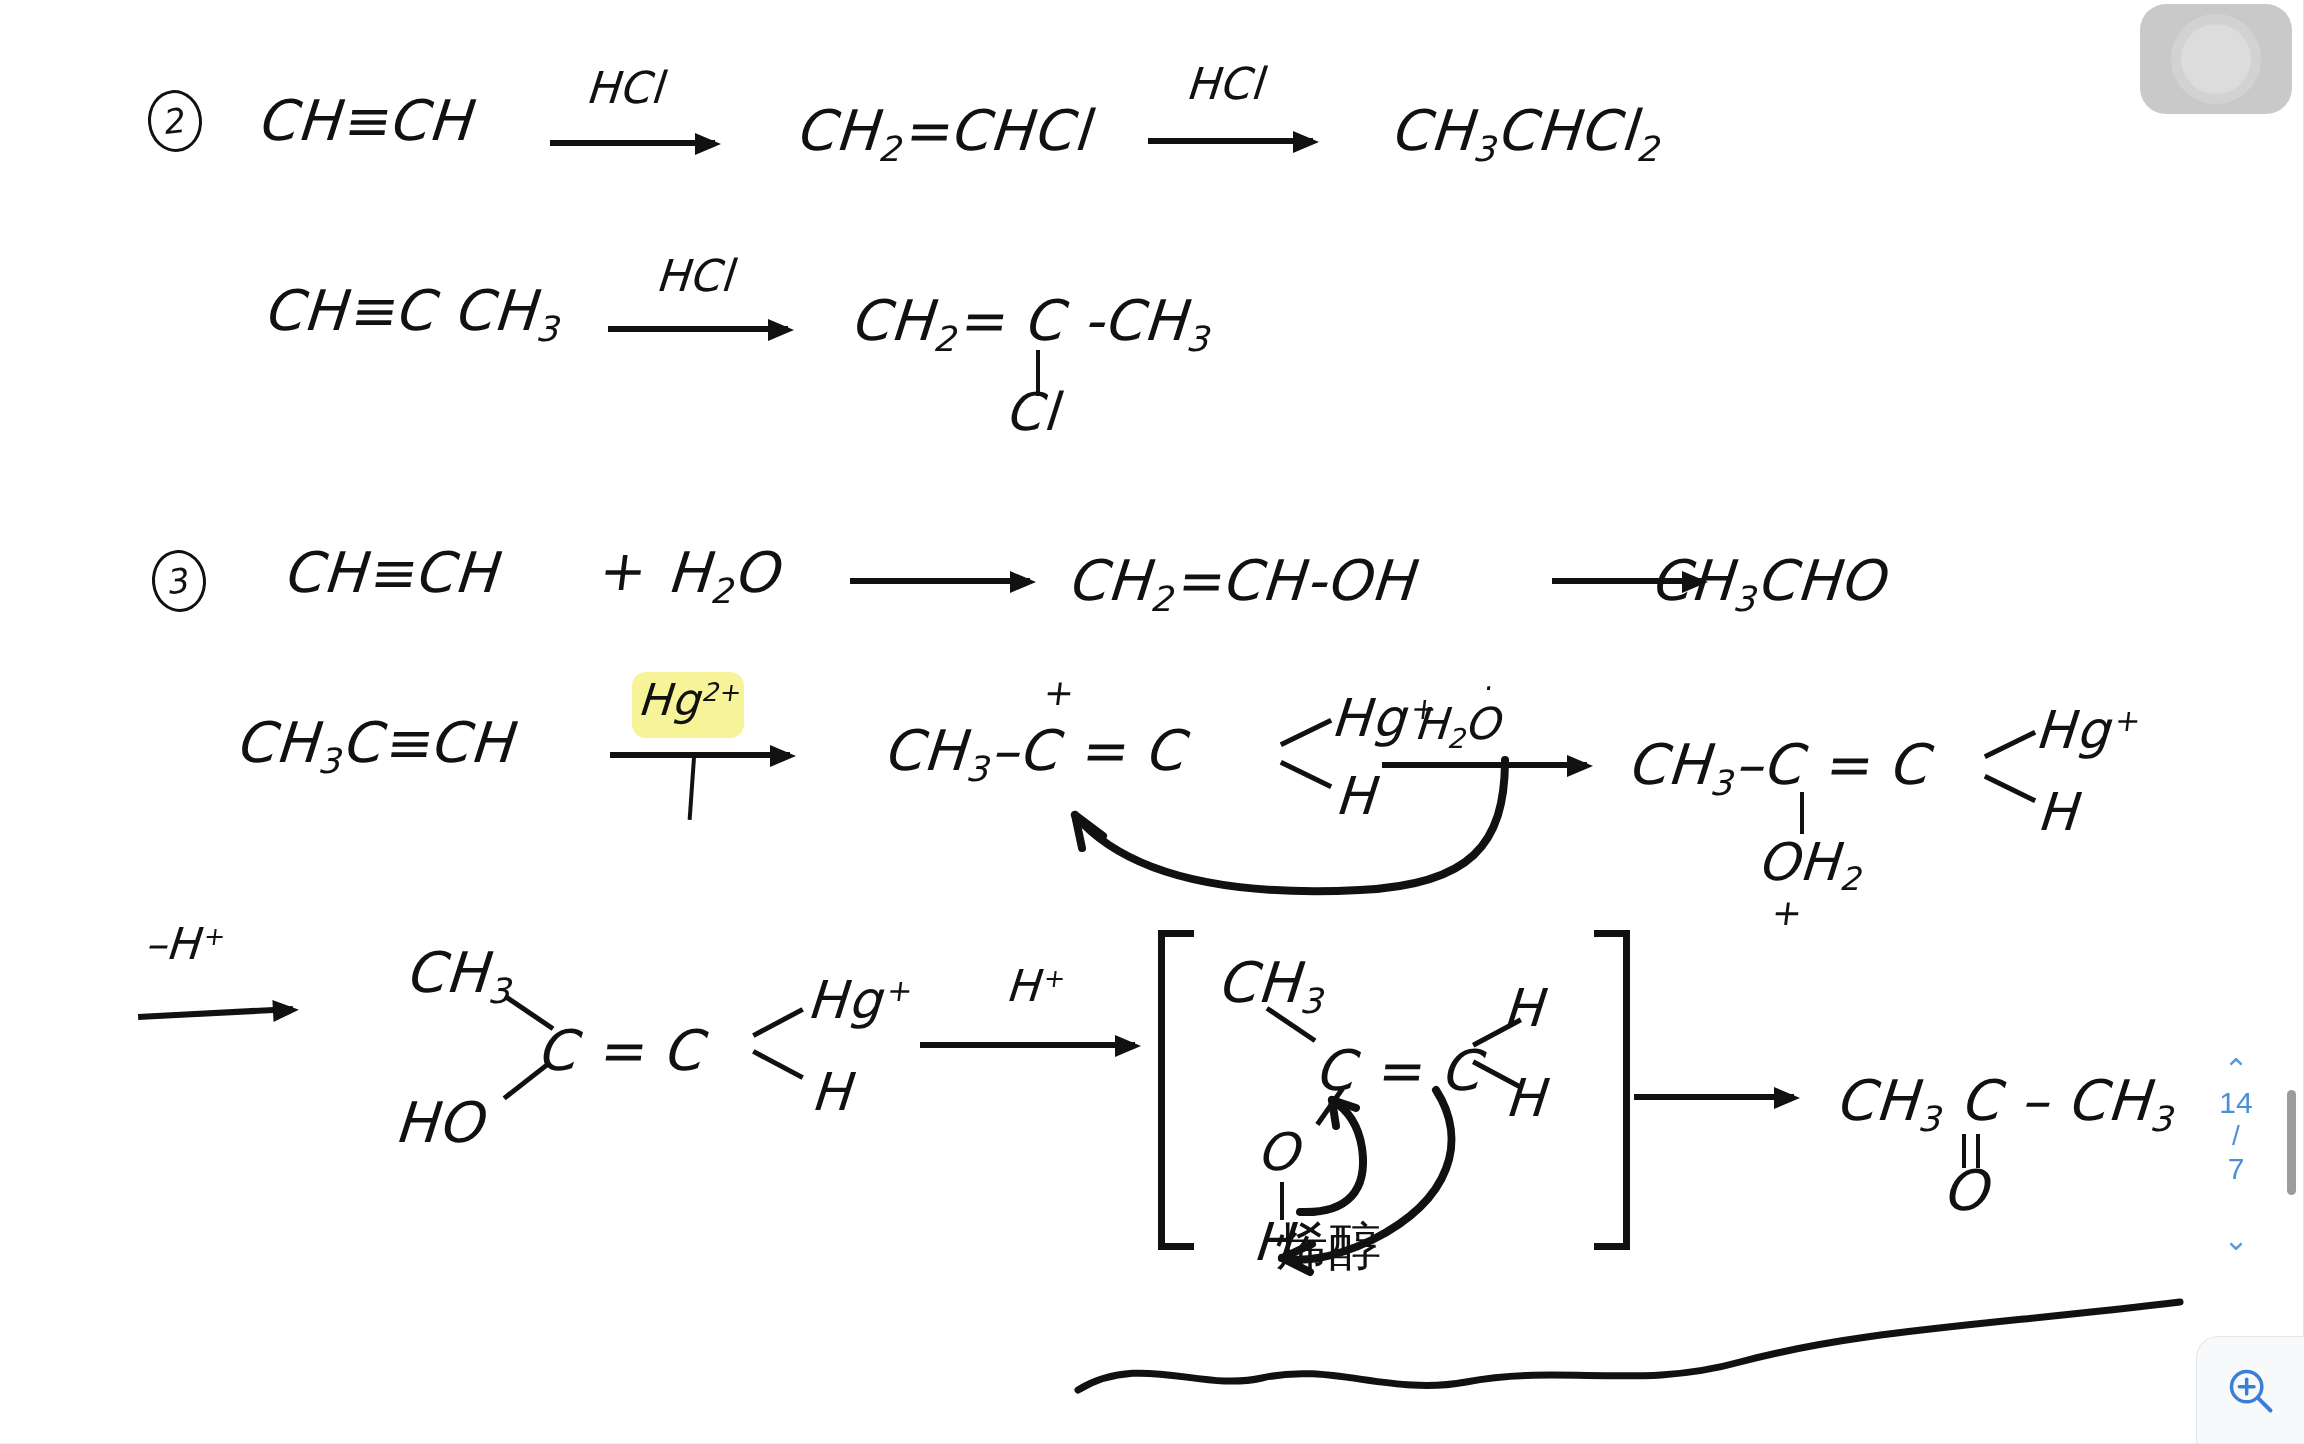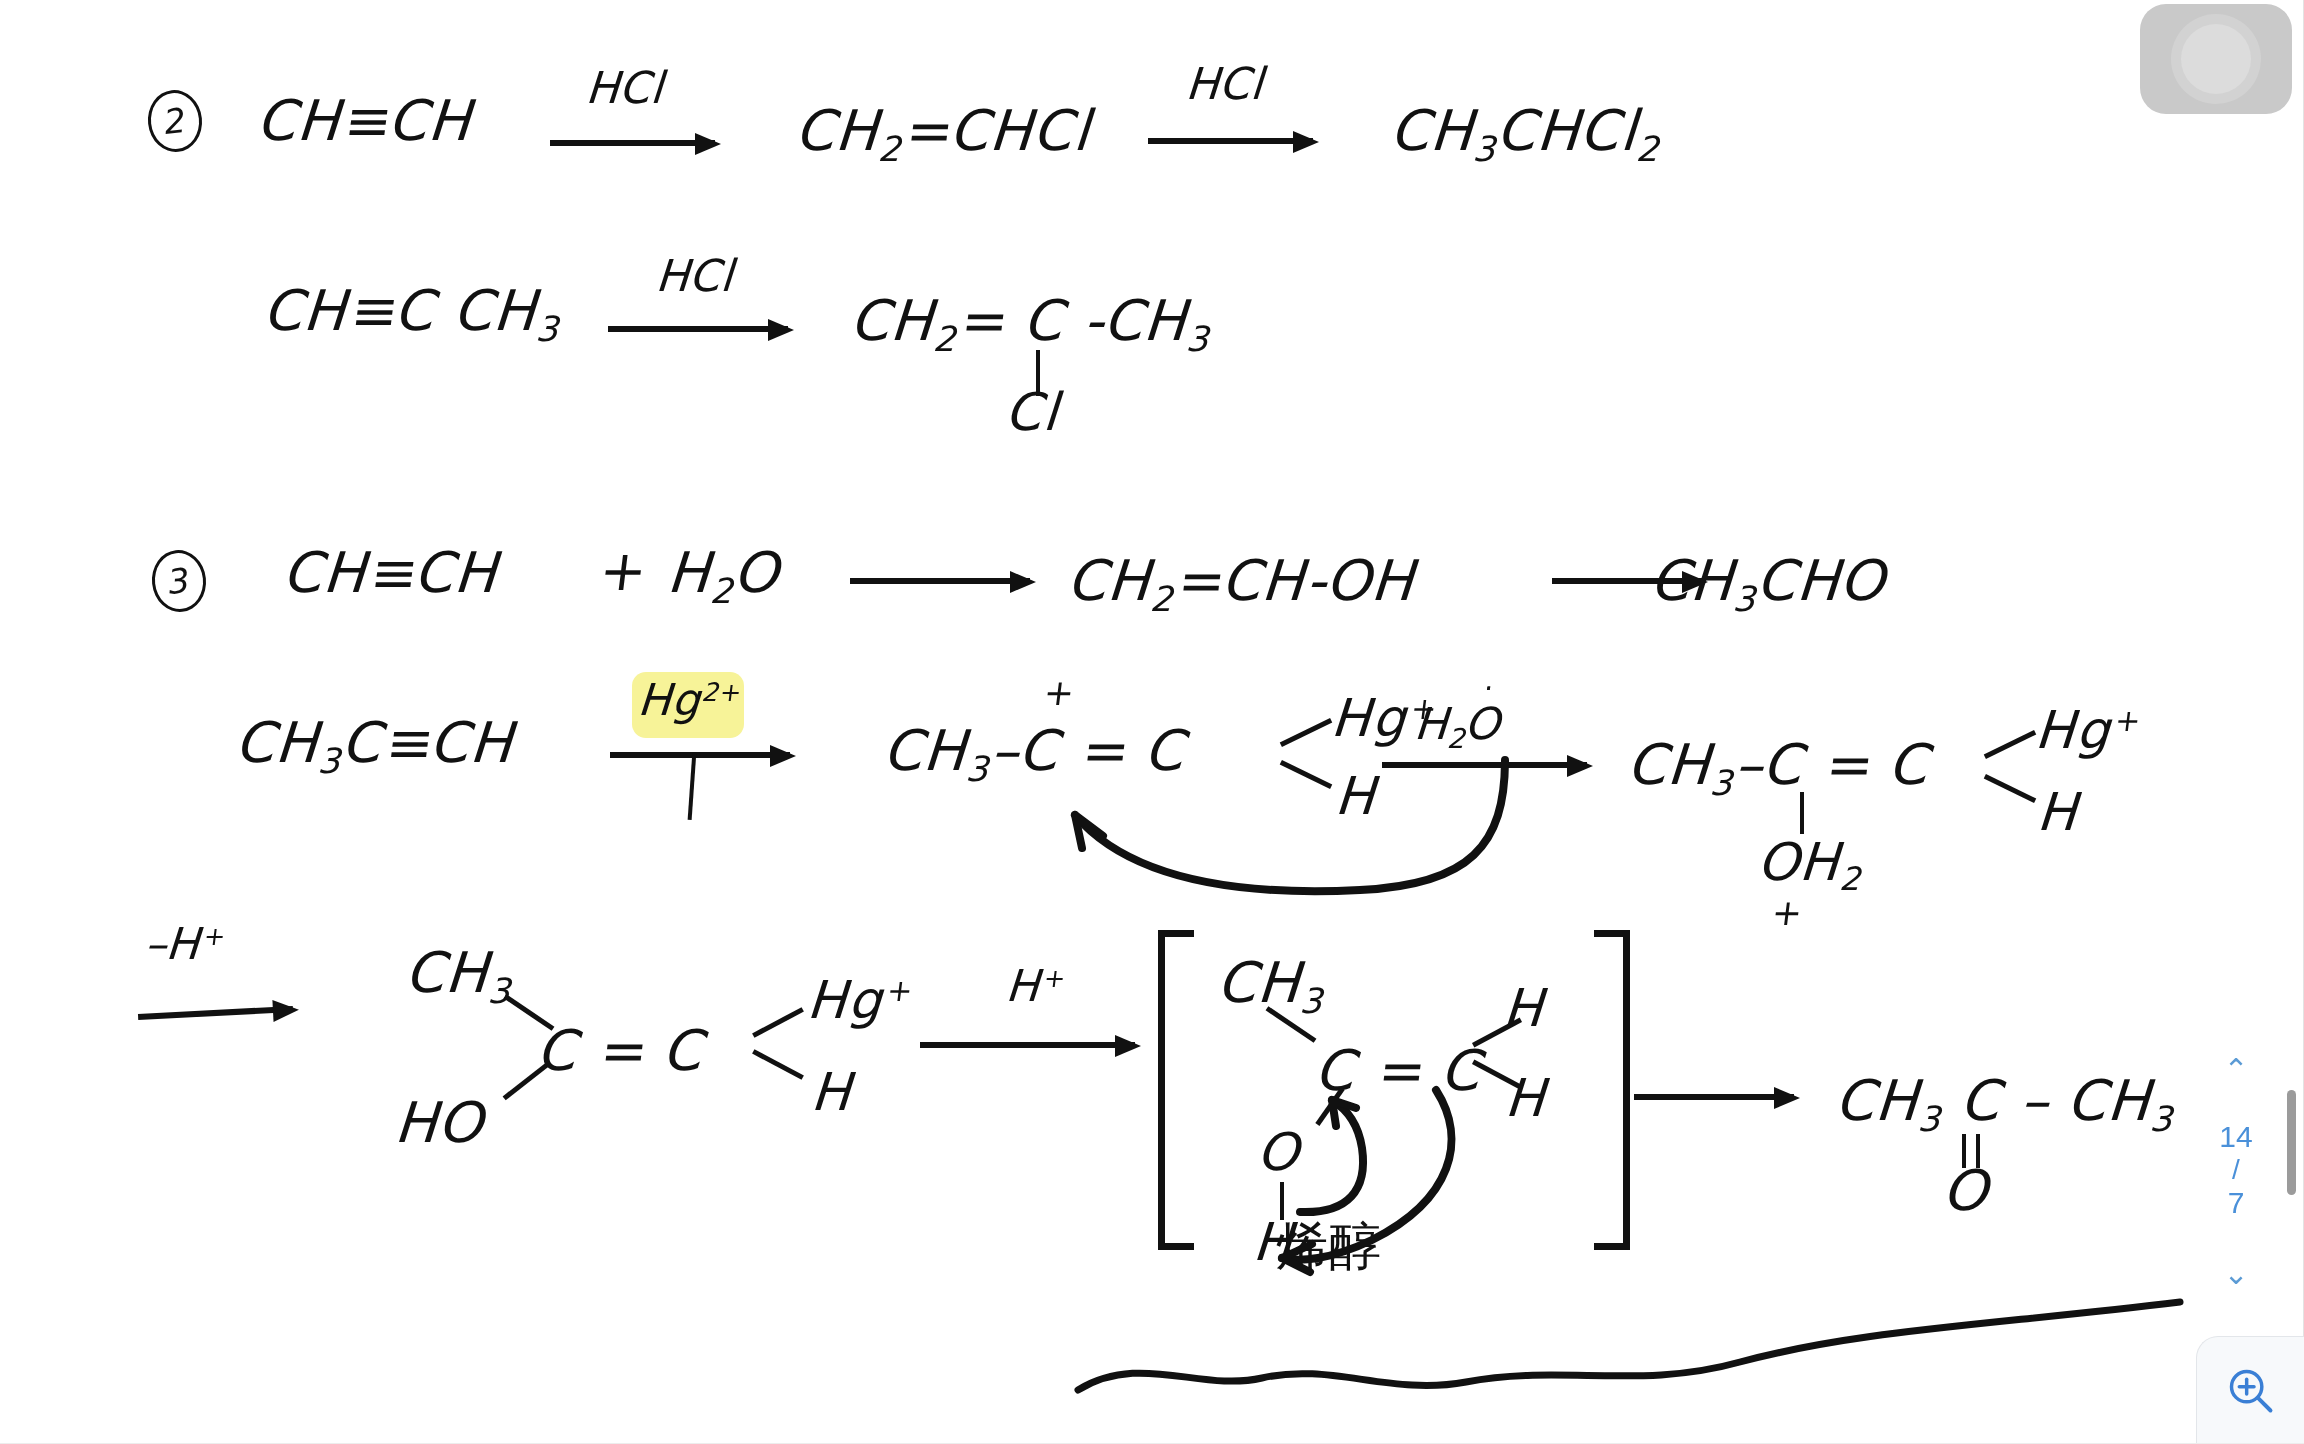--- a/index.html
+++ b/index.html
@@ -287,21 +287,21 @@
   </svg>
 
   <div id="top-right-widget">
     <div class="circle"></div>
   </div>
 
   <div id="right-edge"></div>
 
   <div id="pager">
     <div class="chev">⌃</div>
-    <div class="num" style="margin-top:34px;">14</div>
+    <div class="num" style="">14</div>
     <div class="slash">/</div>
     <div class="num">7</div>
     <div class="chev" style="margin-top:38px;">⌄</div>
   </div>
 
   <div id="scrollbar"></div>
 
   <div id="zoom-btn">
     <svg width="52" height="52" viewBox="0 0 24 24">
       <circle cx="10" cy="10" r="7" fill="none" stroke="#3a7fd5" stroke-width="1.6"></circle>

